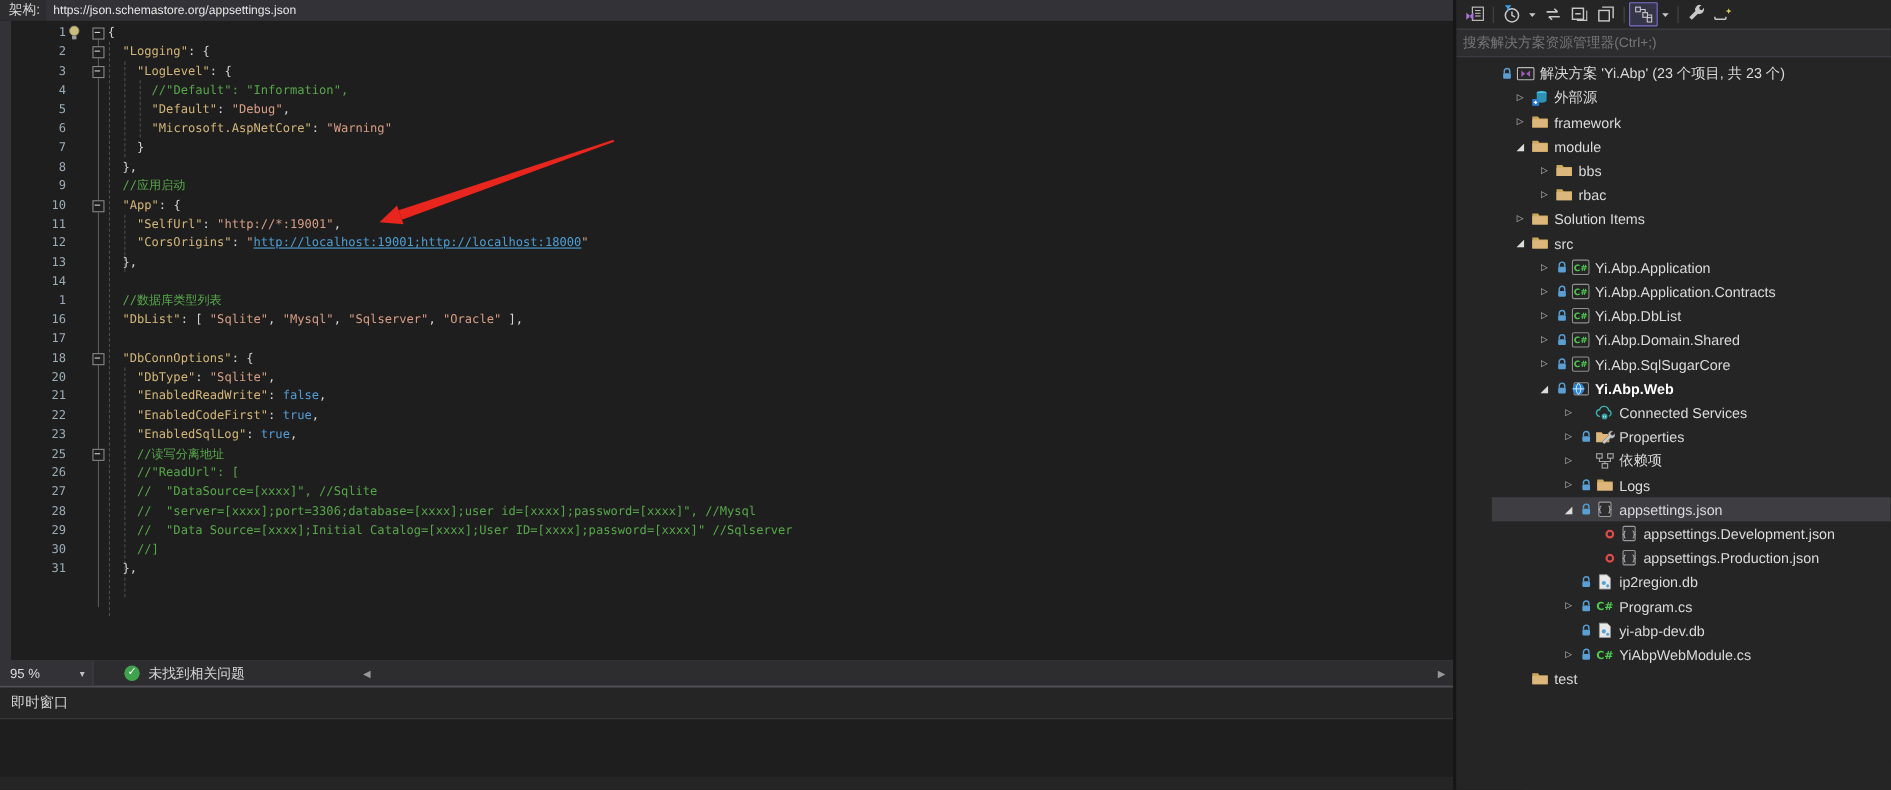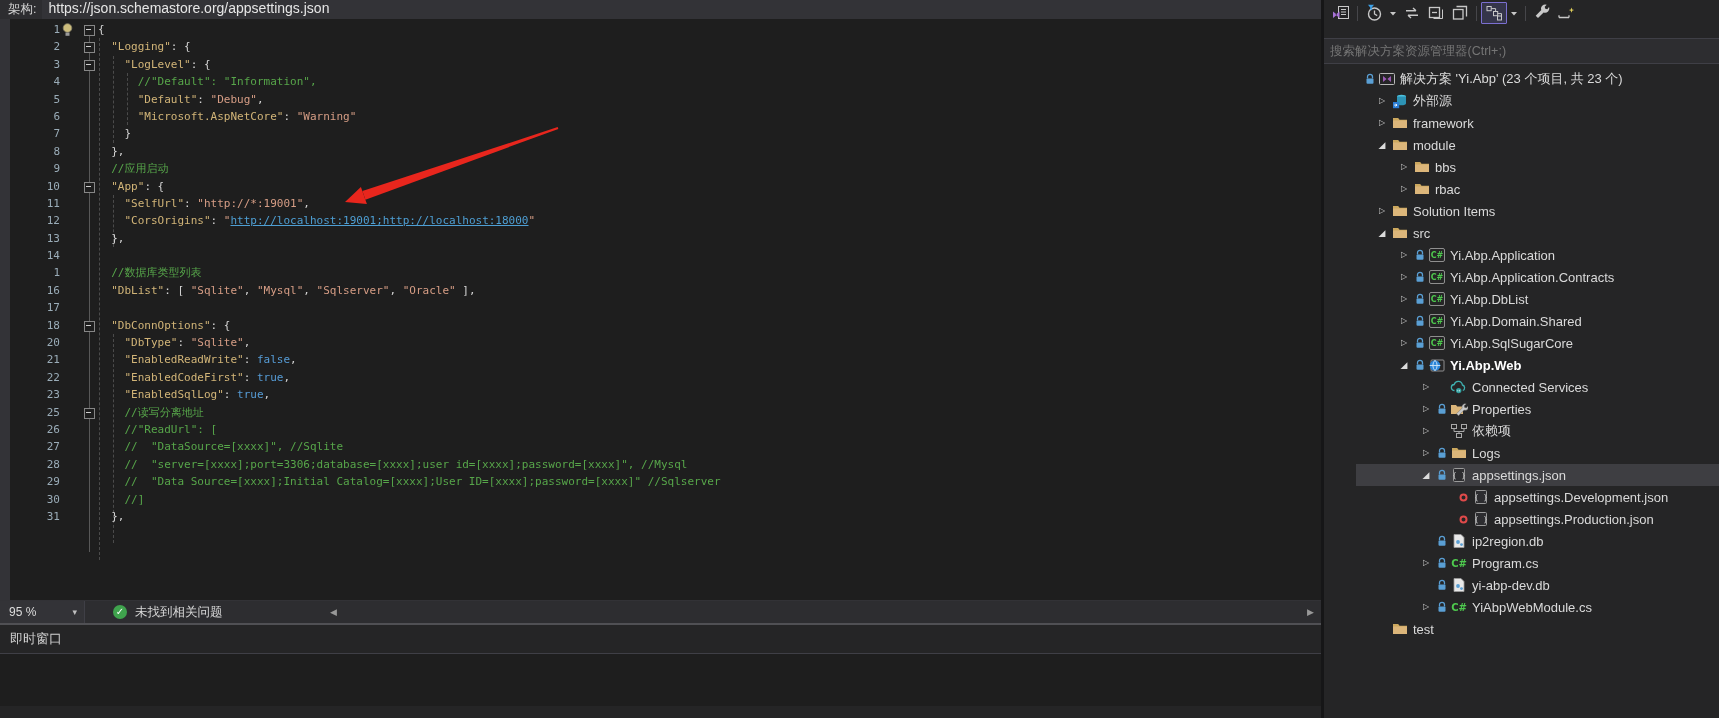--- a/index.html
+++ b/index.html
@@ -1,21 +1,21 @@
 <!DOCTYPE html>
 <html><head>
 <meta charset="utf-8">
 <style>
   html,body{margin:0;padding:0;background:#1e1e1e;font-family:"Liberation Sans",sans-serif;}
   .app{position:relative;width:1719px;height:718px;background:#252526;overflow:hidden;display:flex;}
   
   .left{width:1321px;height:706px;flex:none;display:flex;flex-direction:column;background:#1e1e1e;}
   .schema-bar{height:19px;flex:none;background:#2d2d30;display:flex;align-items:center;}
   .schema-label{color:#d6d6d6;font-size:12.5px;padding:0 6px 0 8px;white-space:nowrap;}
-  .schema-url{flex:1;height:19px;background:#333337;display:flex;color:#e6e6e6;font-size:14px;padding-left:6px;overflow:hidden;}
+  .schema-url{flex:1;height:19px;background:#333337;display:flex;align-items:center;color:#e6e6e6;font-size:11px;padding-left:6px;overflow:hidden;}
   .editor{position:relative;height:581px;flex:none;background:#1e1e1e;overflow:hidden;}
   .margin-strip{position:absolute;left:0;top:0;bottom:0;width:10px;background:#333337;}
   #code-lines{position:absolute;left:0;top:2px;right:0;}
   .cl{display:flex;height:17.4px;position:relative;z-index:1;}
   .ln{width:60px;flex:none;text-align:right;color:#9aacb8;font:11px "DejaVu Sans Mono",monospace;line-height:17.4px;}
   .foldcell{width:38px;flex:none;position:relative;}
   .foldbox{position:absolute;left:24px;top:4px;width:9px;height:9px;border:1px solid #868686;background:#1e1e1e;z-index:3;}
   .foldbox::after{content:"";position:absolute;left:1px;top:3px;width:5px;border-top:1px solid #cfcfcf;}
   .codecell{font:11px "DejaVu Sans Mono",monospace;line-height:17.4px;white-space:pre;}
   .p{color:#d4d4d4}.k{color:#d2b578}.s{color:#d69d85}.c{color:#57a64a}.b{color:#569cd6}
@@ -34,21 +34,21 @@
   .immediate{flex:1;background:#252526;border-top:2px solid #505054;display:flex;flex-direction:column;}
   .imm-title{height:28px;line-height:28px;padding-left:10px;color:#d0d0d0;font-size:13px;border-bottom:1px solid #3f3f46;}
   .imm-body{flex:1;background:#1e1e1e;}
   
   .divider{width:3px;flex:none;background:#161617;}
   .right{width:395px;flex:none;background:#252526;display:flex;flex-direction:column;overflow:hidden;}
   .se-toolbar{height:26px;flex:none;display:flex;align-items:center;padding-left:5px;}
   .tbico{height:20px;display:flex;align-items:center;justify-content:center;padding:0 2px;}
   .tbico.boxed{border:1px solid #7b6fd0;background:#35354a;border-radius:1px;}
   .tbsep{width:1px;height:15px;background:#46464a;margin:0 4px;}
-  .se-search{height:24px;flex:none;background:#2d2d30;border-top:1px solid #3f3f46;border-bottom:1px solid #3f3f46;display:flex;margin-top:12px;}
+  .se-search{height:24px;flex:none;background:#2d2d30;border-top:1px solid #3f3f46;border-bottom:1px solid #3f3f46;display:flex;}
   .se-search input{flex:1;background:transparent;border:0;outline:0;color:#9d9d9d;font-size:12.5px;font-family:"Liberation Sans",sans-serif;padding:0 6px;}
   .se-tree{flex:1;padding-top:4px;overflow:hidden;font-size:13px;color:#dadada;margin-left:32px;}
   .trow{height:22px;display:flex;align-items:center;}
   .trow.sel{background:#3e3e42;}
   .exp{width:16px;flex:none;text-align:center;color:#c8c8c8;font-size:8px;line-height:22px;}
   .exp.open{font-size:9px;color:#dcdcdc;}
   .slot{width:15px;flex:none;display:flex;justify-content:center;align-items:center;}
   .ticon{width:20px;flex:none;display:flex;justify-content:center;align-items:center;}
   .tlabel{padding-left:3px;white-space:nowrap;}
   .tlabel.bold{font-weight:bold;color:#ffffff;}

